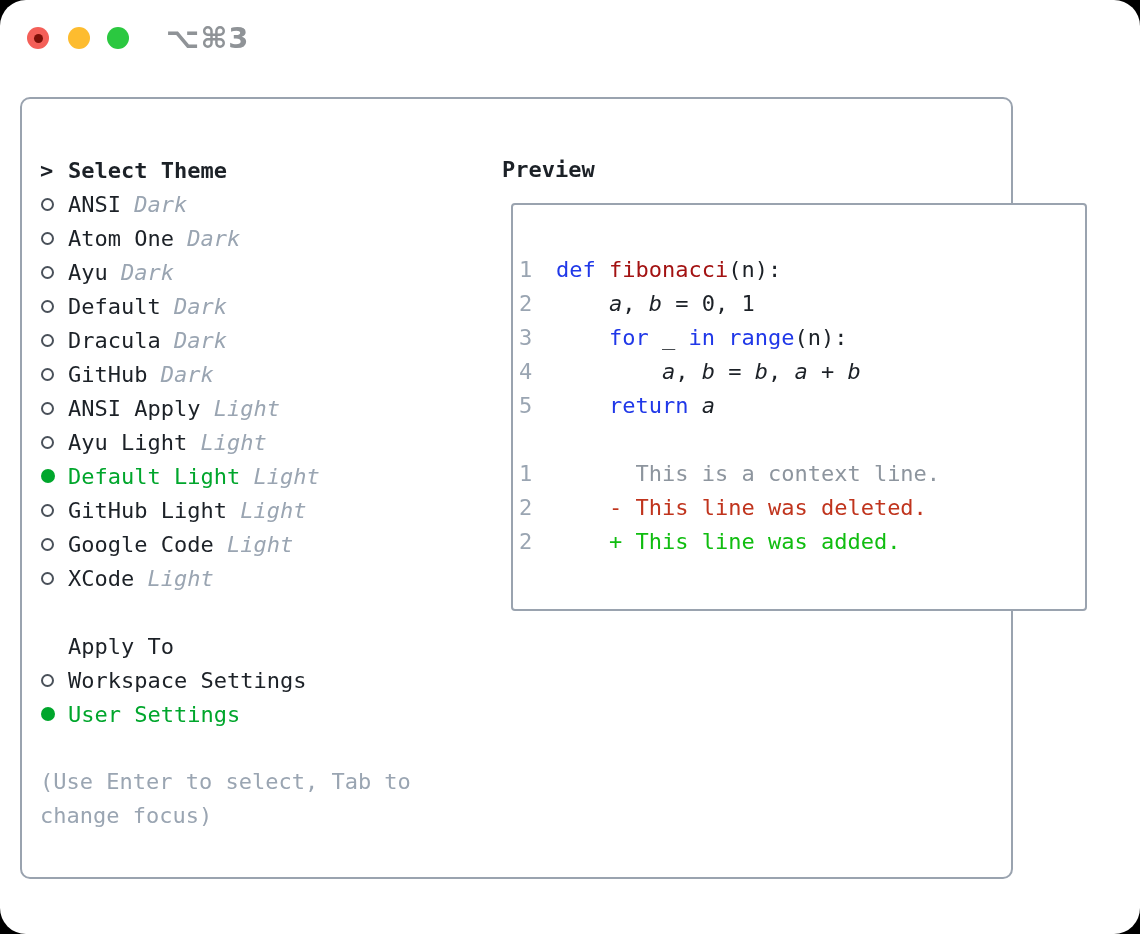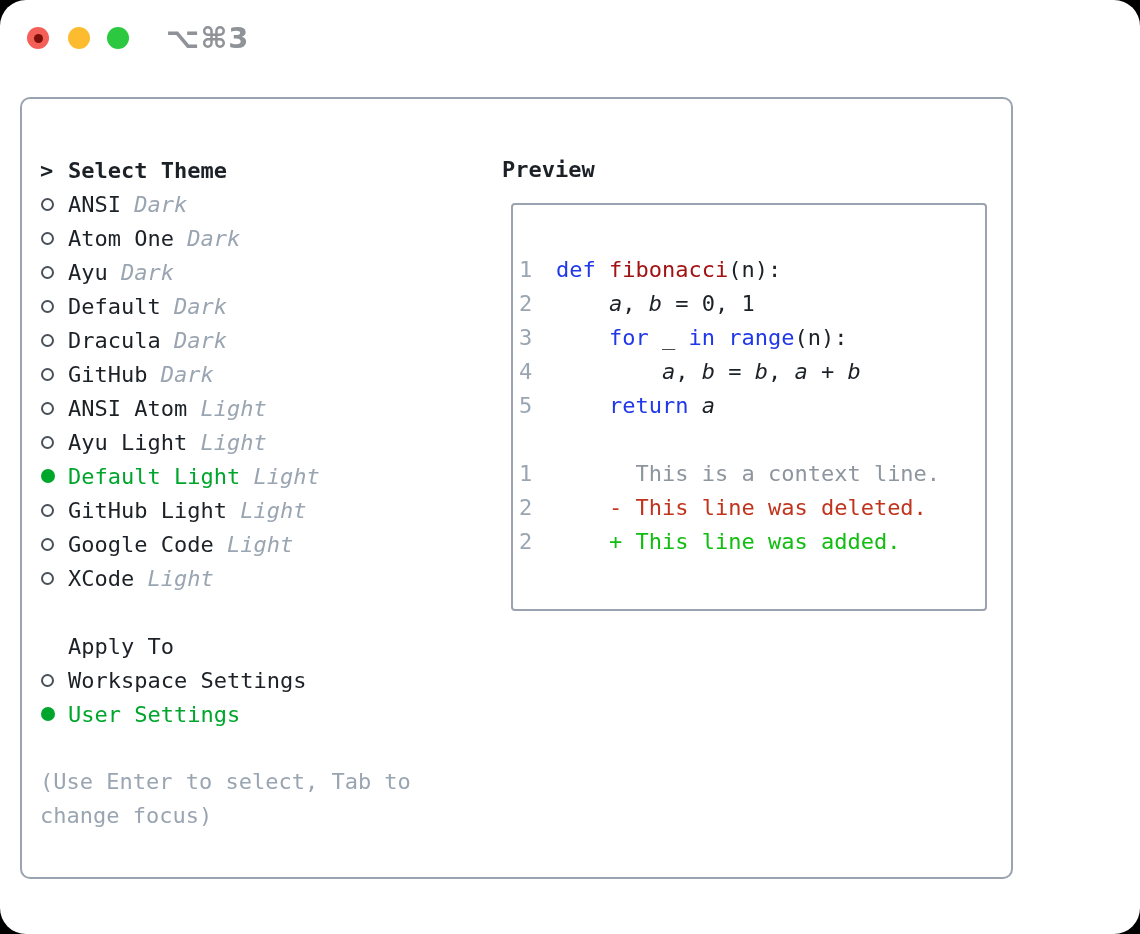--- a/index.html
+++ b/index.html
@@ -46,21 +46,21 @@
   .row .tag{color:var(--dim);font-style:italic;}
   .row.header-row .name{font-weight:bold;}
   .spacer{height:34px;}
   .help-line{height:34px; line-height:34px; font-size:22px; color:var(--dim); white-space:pre;}
   
   .pv-title{
     position:absolute; left:480px; top:54px; height:34px; line-height:34px;
     font-size:22px; font-weight:bold; color:var(--text);
   }
   .pv-box{
-    position:absolute; left:489px; top:104px; width:476px; height:408px;
+    position:absolute; left:489px; top:104px; width:576px; height:408px;
     border:2px solid var(--border); border-radius:4px; background:#fff;
     padding-top:48px; overflow:hidden;
   }
   .pv-line{height:34px; line-height:34px; font-size:22px; white-space:pre; padding-left:6px;}
   .pv-line .ln{display:inline-block; width:37px; color:var(--dim);}
   .tk-plain{color:var(--text);}
   .tk-kw{color:var(--kw);}
   .tk-fn{color:var(--fn);}
   .tk-var{color:var(--text); font-style:italic;}
   .tk-ctx{color:var(--ctx);text-align:right;}
@@ -86,21 +86,21 @@
         <span class="marker"><span class="focus-marker">&gt;</span></span>
         <span class="name">Select Theme</span>
       </div>
       <div id="theme-list">
           <div class="row"><span class="marker"><span class="radio"></span></span><span class="name">ANSI</span><span class="tag"> Dark</span></div>
           <div class="row"><span class="marker"><span class="radio"></span></span><span class="name">Atom One</span><span class="tag"> Dark</span></div>
           <div class="row"><span class="marker"><span class="radio"></span></span><span class="name">Ayu</span><span class="tag"> Dark</span></div>
           <div class="row"><span class="marker"><span class="radio"></span></span><span class="name">Default</span><span class="tag"> Dark</span></div>
           <div class="row"><span class="marker"><span class="radio"></span></span><span class="name">Dracula</span><span class="tag"> Dark</span></div>
           <div class="row"><span class="marker"><span class="radio"></span></span><span class="name">GitHub</span><span class="tag"> Dark</span></div>
-          <div class="row"><span class="marker"><span class="radio"></span></span><span class="name">ANSI Atom</span><span class="tag"> Light</span></div>
+          <div class="row"><span class="marker"><span class="radio"></span></span><span class="name">ANSI Apply</span><span class="tag"> Light</span></div>
           <div class="row"><span class="marker"><span class="radio"></span></span><span class="name">Ayu Light</span><span class="tag"> Light</span></div>
           <div class="row selected"><span class="marker"><span class="radio sel"></span></span><span class="name">Default Light</span><span class="tag"> Light</span></div>
           <div class="row"><span class="marker"><span class="radio"></span></span><span class="name">GitHub Light</span><span class="tag"> Light</span></div>
           <div class="row"><span class="marker"><span class="radio"></span></span><span class="name">Google Code</span><span class="tag"> Light</span></div>
           <div class="row"><span class="marker"><span class="radio"></span></span><span class="name">XCode</span><span class="tag"> Light</span></div>
         </div>
       <div class="spacer"></div>
       <div class="row">
         <span class="marker"></span>
         <span class="name" style="font-weight:normal">Apply To</span>

